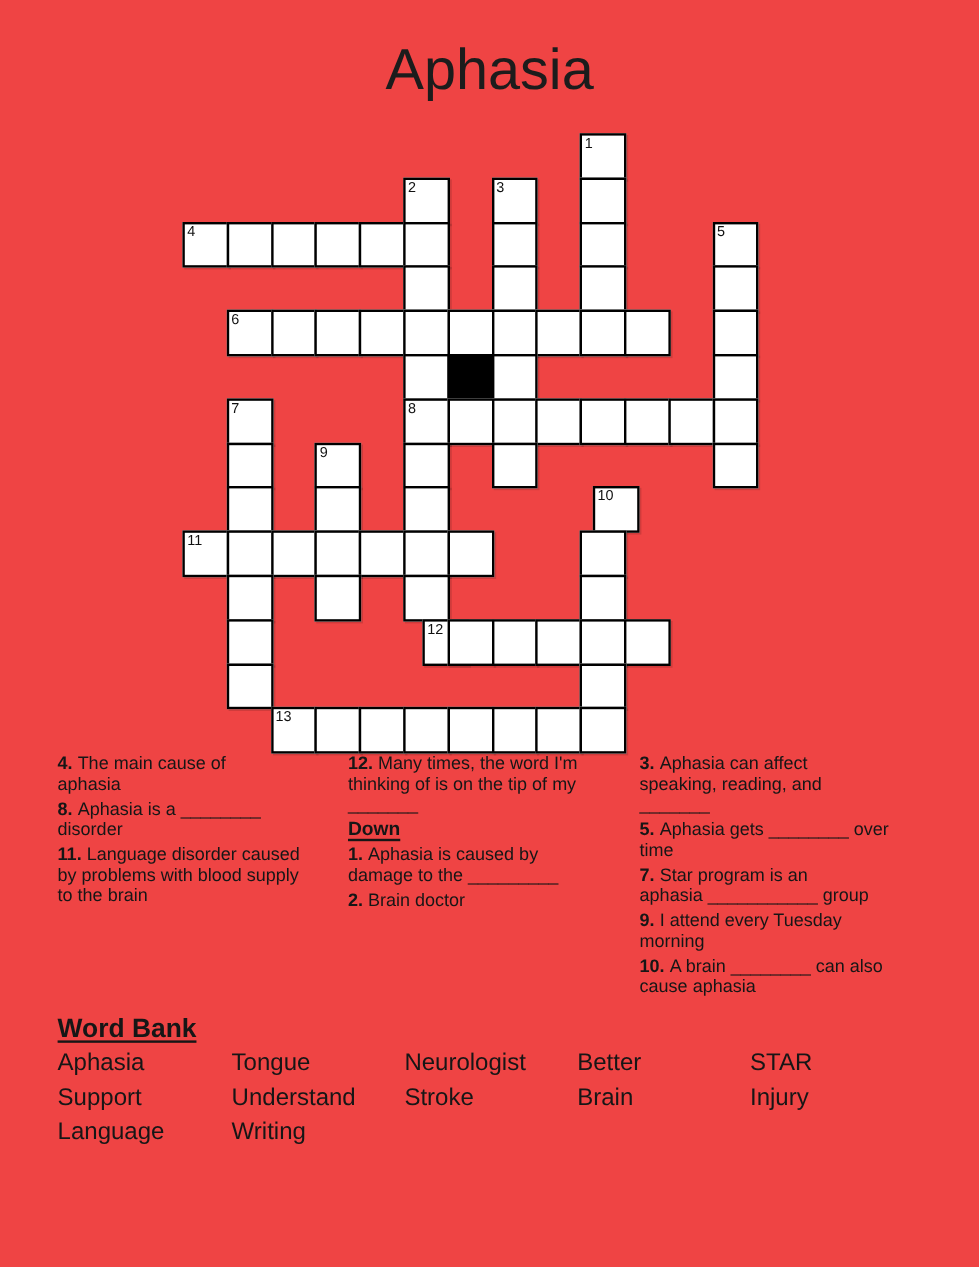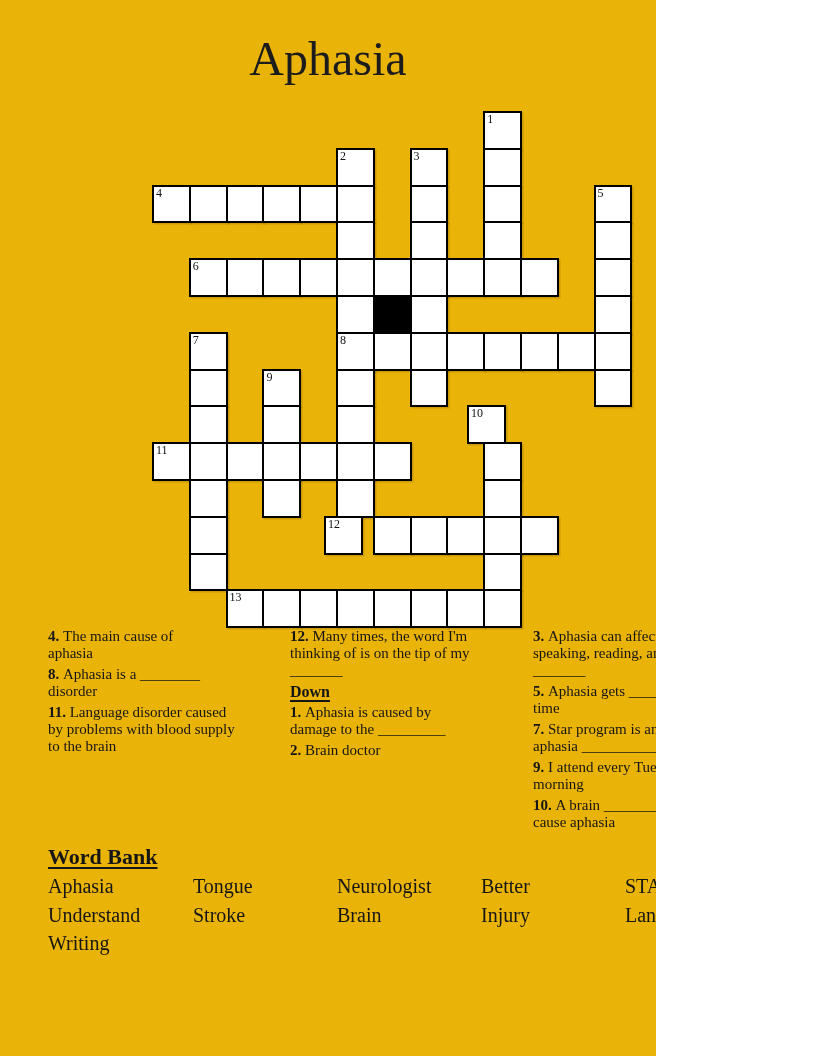--- a/index.html
+++ b/index.html
@@ -1,18 +1,18 @@
 <!DOCTYPE html>
 <html><head>
 <meta charset="utf-8">
 <style>
   html,body{margin:0;padding:0;background:#fff;}
   .page{
-    position:relative;width:656px;height:1056px;background:#eab308;
-    font-family:Liberation Serif, serif;color:#161616;overflow:hidden;
+    position:relative;width:816px;height:1056px;background:#ef4444;
+    font-family:Liberation Sans, sans-serif;color:#161616;overflow:hidden;
   }
   .title{
     position:absolute;left:0;top:30px;width:100%;text-align:center;
     font-size:48px;line-height:58px;font-weight:400;color:#1c1c1c;
   }
   .grid{position:absolute;left:152px;top:111px;}
   .cell{
     position:absolute;width:38.8px;height:38.8px;box-sizing:border-box;
     border:2px solid #000;background:#fff;
     box-shadow:1.5px 1.5px 0 rgba(0,0,0,0.13);
@@ -112,39 +112,39 @@
       <div class="cell" style="left: 36.8px; top: 257.6px;"></div>
       <div class="cell" style="left: 110.4px; top: 257.6px;">
         <span class="num">9</span>
       </div>
       <div class="cell" style="left: 184px; top: 257.6px;"></div>
       <div class="cell" style="left: 257.6px; top: 257.6px;"></div>
       <div class="cell" style="left: 441.6px; top: 257.6px;"></div>
       <div class="cell" style="left: 36.8px; top: 294.4px;"></div>
       <div class="cell" style="left: 110.4px; top: 294.4px;"></div>
       <div class="cell" style="left: 184px; top: 294.4px;"></div>
-      <div class="cell" style="left: 315px; top: 294.4px;">
+      <div class="cell" style="left: 342px; top: 294.4px;">
         <span class="num">10</span>
       </div>
       <div class="cell" style="left: 0px; top: 331.2px;">
         <span class="num">11</span>
       </div>
       <div class="cell" style="left: 36.8px; top: 331.2px;"></div>
       <div class="cell" style="left: 73.6px; top: 331.2px;"></div>
       <div class="cell" style="left: 110.4px; top: 331.2px;"></div>
       <div class="cell" style="left: 147.2px; top: 331.2px;"></div>
       <div class="cell" style="left: 184px; top: 331.2px;"></div>
       <div class="cell" style="left: 220.8px; top: 331.2px;"></div>
       <div class="cell" style="left: 331.2px; top: 331.2px;"></div>
       <div class="cell" style="left: 36.8px; top: 368px;"></div>
       <div class="cell" style="left: 110.4px; top: 368px;"></div>
       <div class="cell" style="left: 184px; top: 368px;"></div>
       <div class="cell" style="left: 331.2px; top: 368px;"></div>
       <div class="cell" style="left: 36.8px; top: 404.8px;"></div>
-      <div class="cell" style="left: 172px; top: 404.8px;">
+      <div class="cell" style="left: 200px; top: 404.8px;">
         <span class="num">12</span>
       </div>
       <div class="cell" style="left: 220.8px; top: 404.8px;"></div>
       <div class="cell" style="left: 257.6px; top: 404.8px;"></div>
       <div class="cell" style="left: 294.4px; top: 404.8px;"></div>
       <div class="cell" style="left: 331.2px; top: 404.8px;"></div>
       <div class="cell" style="left: 368px; top: 404.8px;"></div>
       <div class="cell" style="left: 36.8px; top: 441.6px;"></div>
       <div class="cell" style="left: 331.2px; top: 441.6px;"></div>
       <div class="cell" style="left: 73.6px; top: 478.4px;">
@@ -191,20 +191,21 @@
 cause aphasia</span></div>
     </div>
 
   <div class="wordbank-label">Word Bank</div>
   <div class="wb-grid">
       <span>Aphasia</span>
       <span>Tongue</span>
       <span>Neurologist</span>
       <span>Better</span>
       <span>STAR</span>
+      <span>Support</span>
       <span>Understand</span>
       <span>Stroke</span>
       <span>Brain</span>
       <span>Injury</span>
       <span>Language</span>
       <span>Writing</span>
       <span></span>
       <span></span>
     </div>
 

